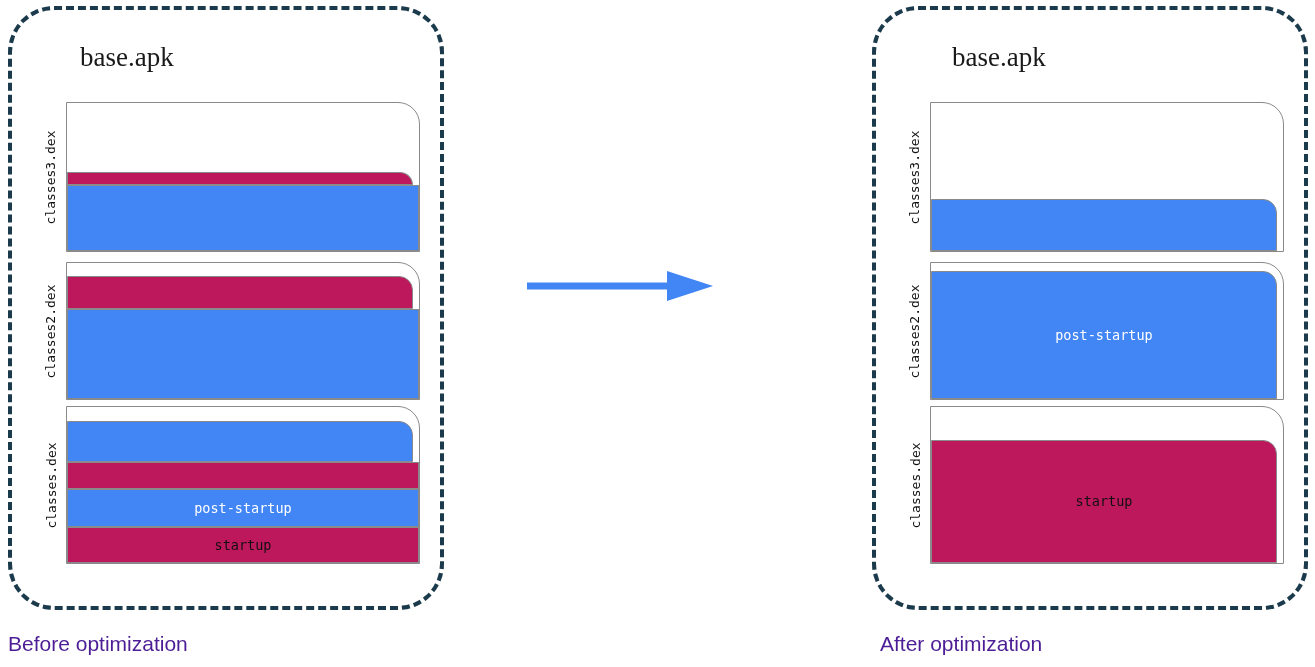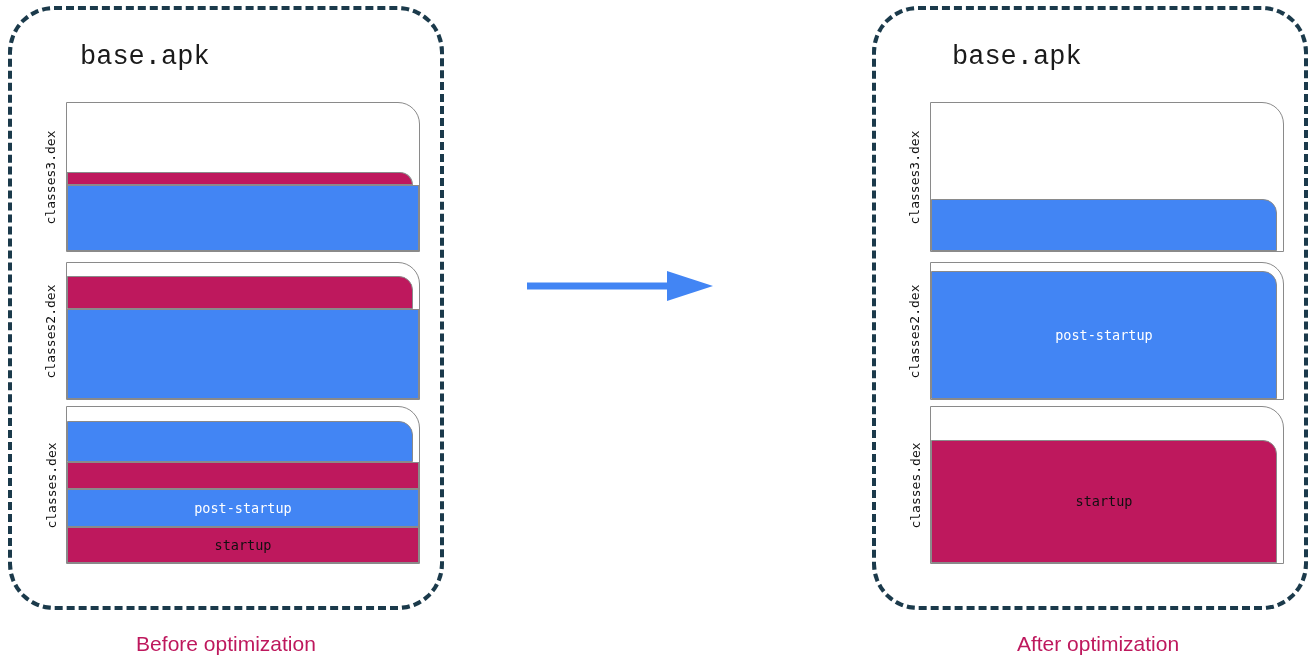--- a/index.html
+++ b/index.html
@@ -22,21 +22,21 @@
     border-radius: 46px;
     box-sizing: border-box;
     background: #ffffff;
   }
   #panel-before { left: 8px;  top: 6px; width: 436px; height: 604px; }
   #panel-after  { left: 872px; top: 6px; width: 436px; height: 604px; }
 
   .apk-title {
     position: absolute;
     top: 32px;
-    font-family: Liberation Mono, monospace;
+    font-family: Liberation Serif, serif;
     font-size: 27px;
     color: #1a1a1a;
     letter-spacing: 0px;
     white-space: nowrap;
   }
   #panel-before .apk-title { left: 68px; }
   #panel-after  .apk-title { left: 76px; }
 
   
   .dex-group {
@@ -106,24 +106,23 @@
     top: 268px;
     width: 190px;
     height: 36px;
   }
 
   
   .caption {
     position: absolute;
     top: 632px;
     width: 436px;
-    text-align: center;
     font-family: "Liberation Sans", sans-serif;
     font-size: 21px;
-    color: #be185d;
+    color: #4c1d95;
   }
   #caption-before { left: 8px; }
   #caption-after  { left: 880px; }
 </style>
 </head>
 <body>
 
 <div class="apk-panel" id="panel-before">
   <div class="apk-title">base.apk</div>
 

